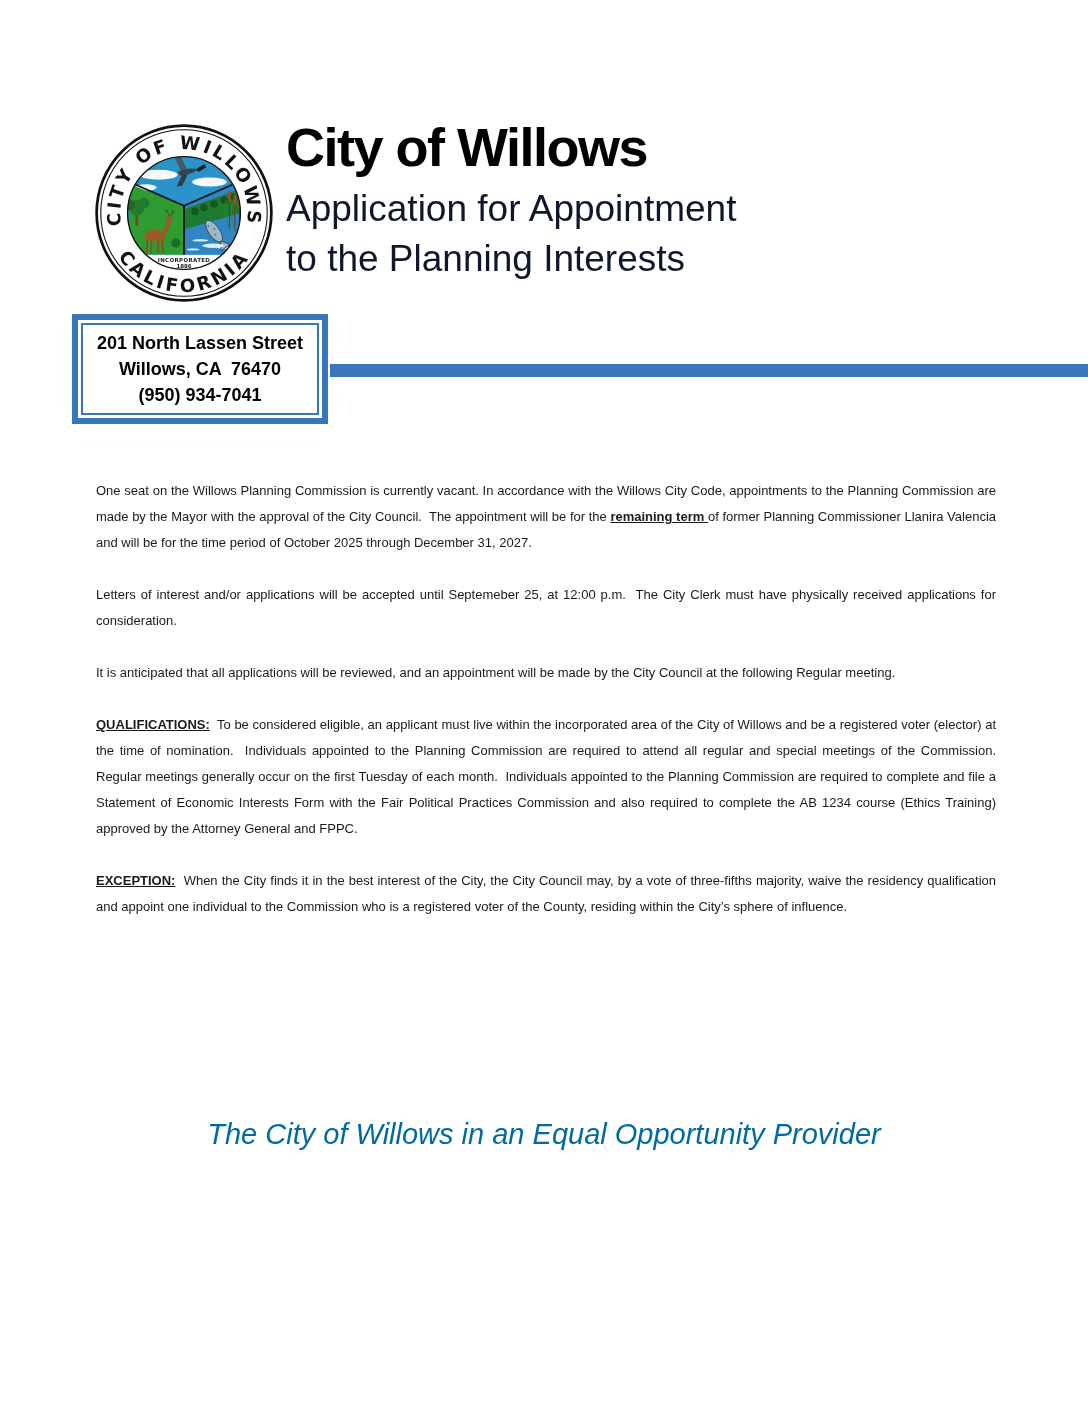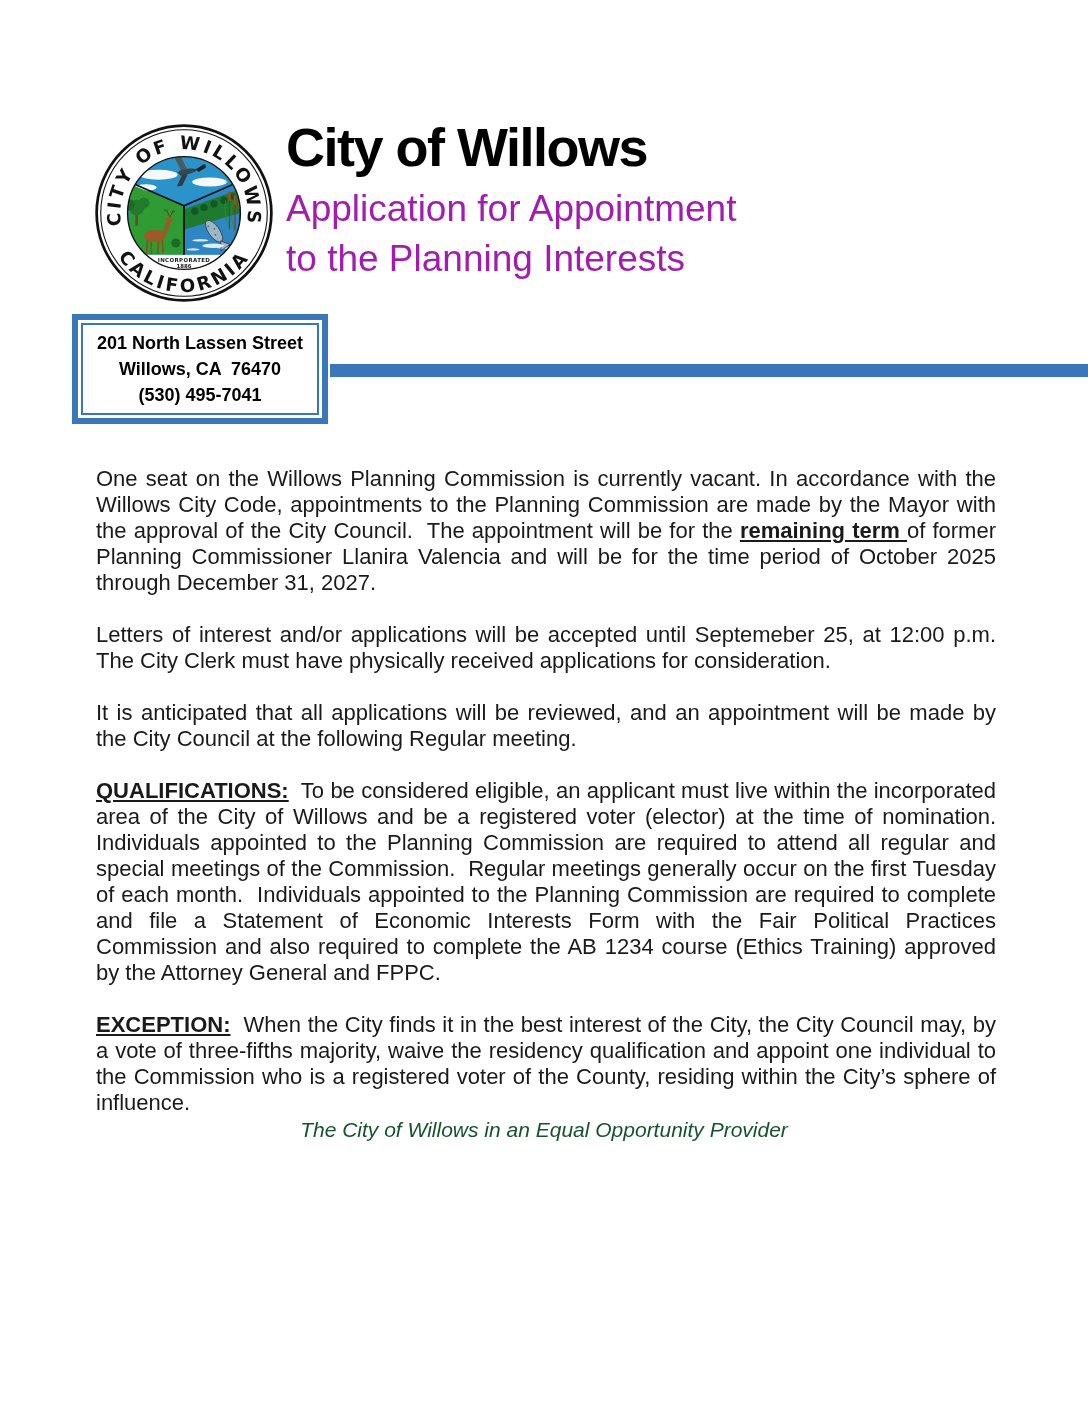--- a/index.html
+++ b/index.html
@@ -44,21 +44,21 @@
     font-weight: 700;
     letter-spacing: -1.5px;
     line-height: 58px;
     color: #000000;
     white-space: nowrap;
   }
   .subtitle {
     font-size: 37px;
     font-weight: 400;
     line-height: 50px;
-    color: #a21caf;
+    color: #0f172a;
     white-space: nowrap;
   }
 
   
   .address-box {
     position: absolute;
     left: 72px;
     top: 314px;
     width: 256px;
     height: 110px;
@@ -84,43 +84,43 @@
   }
 
   
   .body-text {
     position: absolute;
     left: 96px;
     top: 466px;
     width: 900px;
   }
   .body-text p {
-    margin: 0 0 26px 0;
-    font-size: 22px;
+    margin: 12px 0 26px 0;
+    font-size: 13px;
     line-height: 26px;
     text-align: justify;
     text-justify: inter-word;
     white-space: pre-wrap;
     color: #1a1a1a;
   }
   .emph, .label {
     font-weight: 700;
     text-decoration: underline;
   }
 
   
   .eo-line {
     position: absolute;
     left: 0;
     top: 1118px;
     width: 100%;
     text-align: center;
-    font-size: 21px;
+    font-size: 29px;
     font-style: italic;
-    color: #14532d;
+    color: #0369a1;
   }
 
   
   .seal-text-top, .seal-text-bottom {
     font-family: "DejaVu Sans", sans-serif;
     font-weight: 700;
     font-size: 20px;
     fill: #111111;
   }
   .seal-text-top { letter-spacing: 3px; }
@@ -256,21 +256,21 @@
   <header class="title-block">
     <h1 class="doc-title">City of Willows</h1>
     <div class="subtitle">Application for Appointment</div>
     <div class="subtitle">to the Planning Interests</div>
   </header>
 
   <div class="address-box">
     <div class="address-inner">
       <div>201 North Lassen Street</div>
       <div>Willows, CA  76470</div>
-      <div>(530) 495-7041</div>
+      <div>(950) 934-7041</div>
     </div>
   </div>
 
   <main class="body-text">
     <p><span>One seat on the Willows Planning Commission is currently vacant. In accordance with the Willows City Code, appointments to the Planning Commission are made by the Mayor with the approval of the City Council.  The appointment will be for the </span><span class="emph">remaining term </span><span>of former Planning Commissioner Llanira Valencia and will be for the time period of October 2025 through December 31, 2027.</span></p>
 
     <p>Letters of interest and/or applications will be accepted until Septemeber 25, at 12:00 p.m.  The City Clerk must have physically received applications for consideration.</p>
 
     <p>It is anticipated that all applications will be reviewed, and an appointment will be made by the City Council at the following Regular meeting.</p>
 

